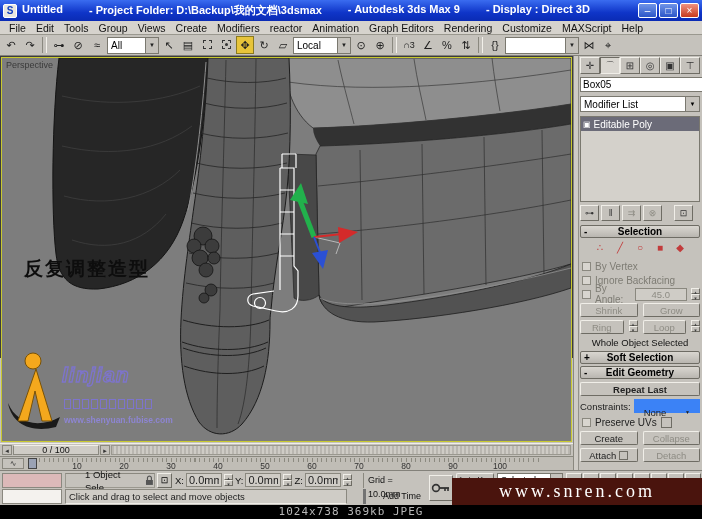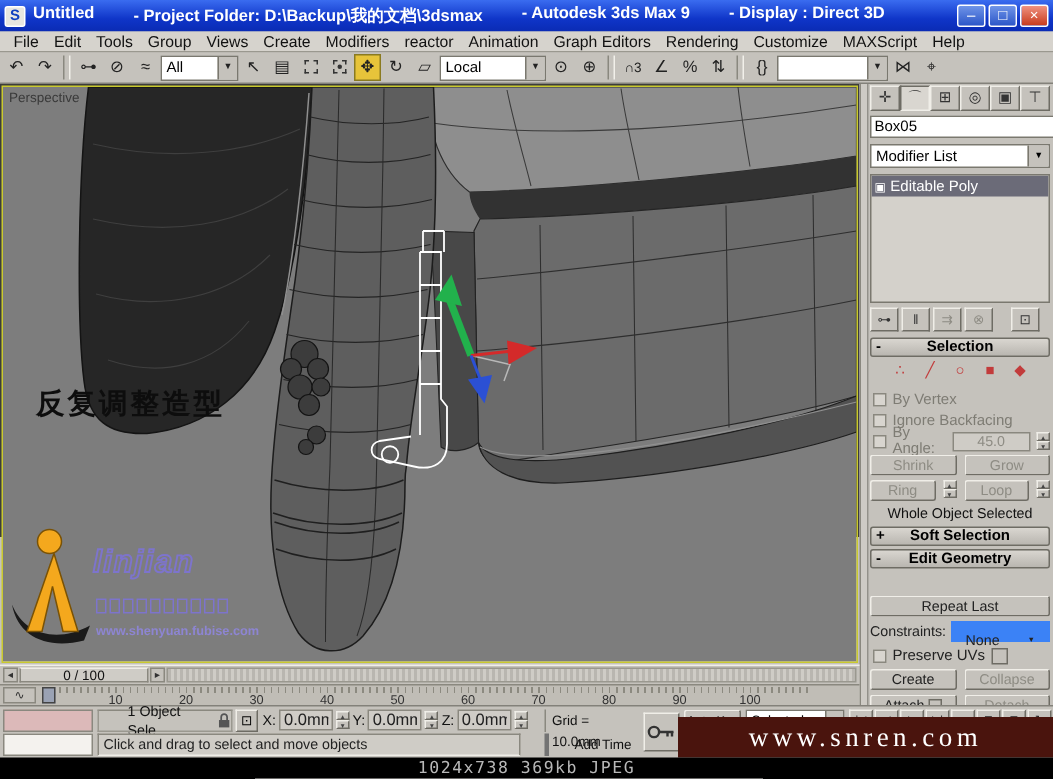--- a/index.html
+++ b/index.html
@@ -207,21 +207,21 @@
       <span>All</span>
       <span class="dd-arrow">▼</span>
     </div>
     <div class="tbtn">↖</div>
     <div class="tbtn">▤</div>
     <div class="tbtn"><span class="region-box"></span></div>
     <div class="tbtn"><span class="region-box dot"></span></div>
     <div class="tbtn active">✥</div>
     <div class="tbtn">↻</div>
     <div class="tbtn">▱</div>
-    <div class="tdd" style="width:71px;">
+    <div class="tdd" style="width:58px;">
       <span>Local</span>
       <span class="dd-arrow">▼</span>
     </div>
     <div class="tbtn">⊙</div>
     <div class="tbtn">⊕</div>
     <div class="tsep"></div>
     <div class="tbtn" style="font-size:9px;">∩3</div>
     <div class="tbtn">∠</div>
     <div class="tbtn">%</div>
     <div class="tbtn">⇅</div>
@@ -398,21 +398,21 @@
     <div class="cp-status">Whole Object Selected</div>
 
     <div class="rollout-hd">
       <span class="pm">+</span>
       <span>Soft Selection</span>
     </div>
     <div class="rollout-hd">
       <span class="pm">-</span>
       <span>Edit Geometry</span>
     </div>
-    <div class="two-col" style="margin-top:18px;">
+    <div class="two-col" style="margin-top:3px;font-weight:bold;">
       <div class="pbtn">Repeat Last</div>
     </div>
     <div class="con-row">
       <span>Constraints:</span>
       <div class="con-dd">
         <span>None</span>
         <span class="dd-arrow">▼</span>
       </div>
     </div>
     <div class="chk-row" style="color:#222;">

